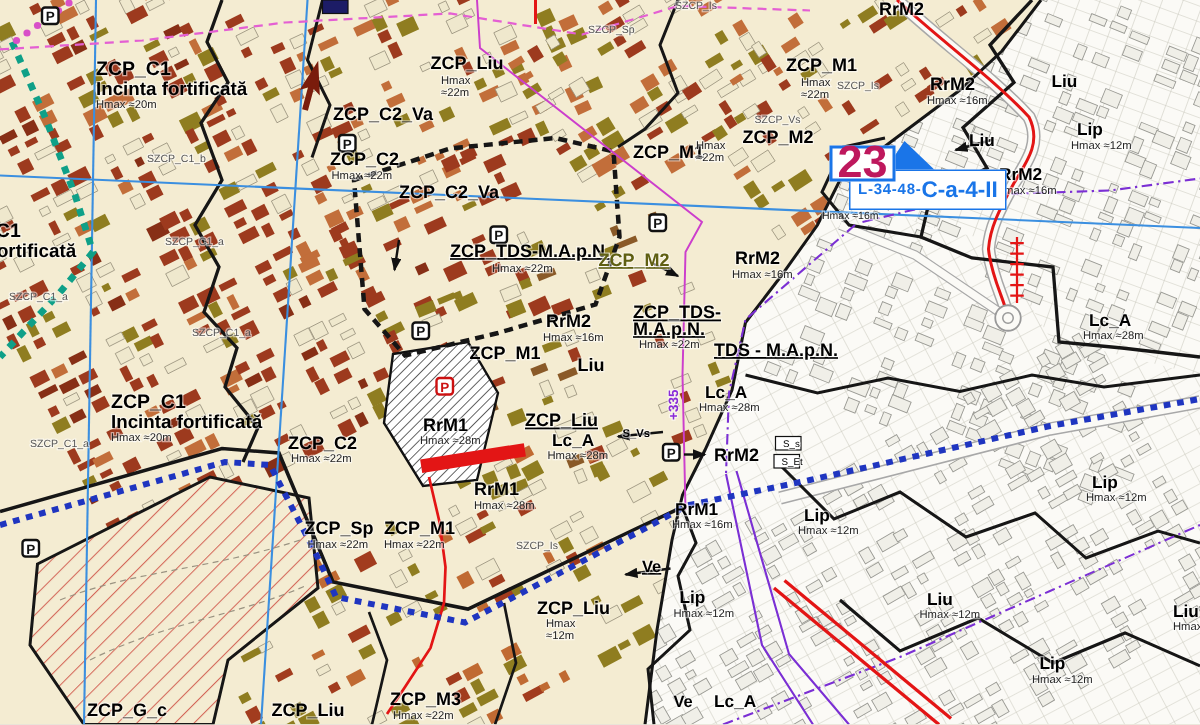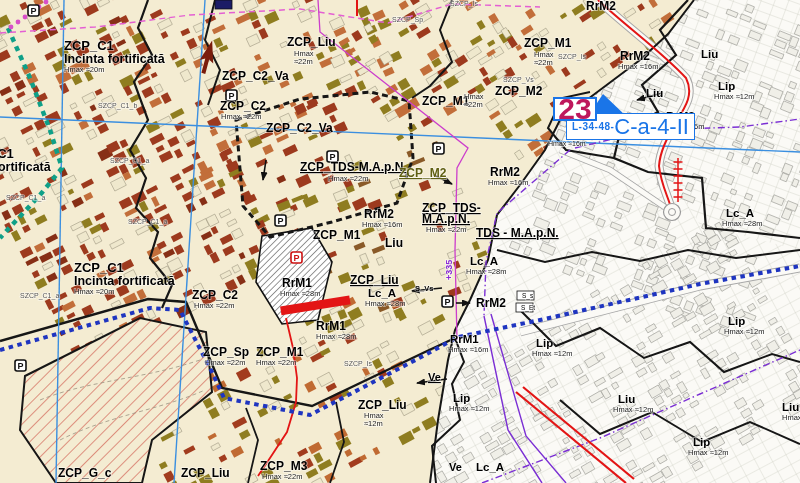--- a/index.html
+++ b/index.html
@@ -6,21 +6,21 @@
   .stage{position:relative;width:800px;height:483px;overflow:hidden;background:#f4ecd2;
          font-family:"Liberation Sans",sans-serif;}
   .stage svg{position:absolute;left:0;top:0;}
   svg text{font-family:"Liberation Sans",sans-serif;paint-order:stroke;stroke:rgba(255,255,255,.55);stroke-width:1.6px;}
   .badge23{position:absolute;left:521px;top:97px;width:44px;height:24px;background:#fff;
            border:2.5px solid #1a75e8;box-sizing:border-box;display:flex;align-items:center;justify-content:center;
            color:#be185d;font-size:30px;font-weight:bold;z-index:30;margin-left:32px;}
   .sheetcode{position:absolute;left:566px;top:113px;height:27px;background:#fff;border:1.5px solid #1a75e8;
            box-sizing:border-box;display:flex;align-items:center;padding:0 5px;color:#1a75e8;z-index:29;white-space:nowrap;}
   .sheetcode .pre{font-size:10px;font-weight:600;letter-spacing:.5px;}
-  .sheetcode .bold{font-size:22px;font-weight:400;text-align:center;}
+  .sheetcode .bold{font-size:15px;font-weight:700;text-align:center;}
 </style>
 </head>
 <body>
 
 <div class="stage">
 <svg id="map-svg" width="800" height="483" viewBox="0 0 800 483">
   <defs>
     <pattern id="pat-parc1" width="15" height="11" patternUnits="userSpaceOnUse" patternTransform="rotate(-28)">
       <rect width="15" height="11" fill="#fbfaf6"></rect>
       <path d="M0,0 H15 M0,0 V11" stroke="#cbcabf" stroke-width="0.7" fill="none"></path>

